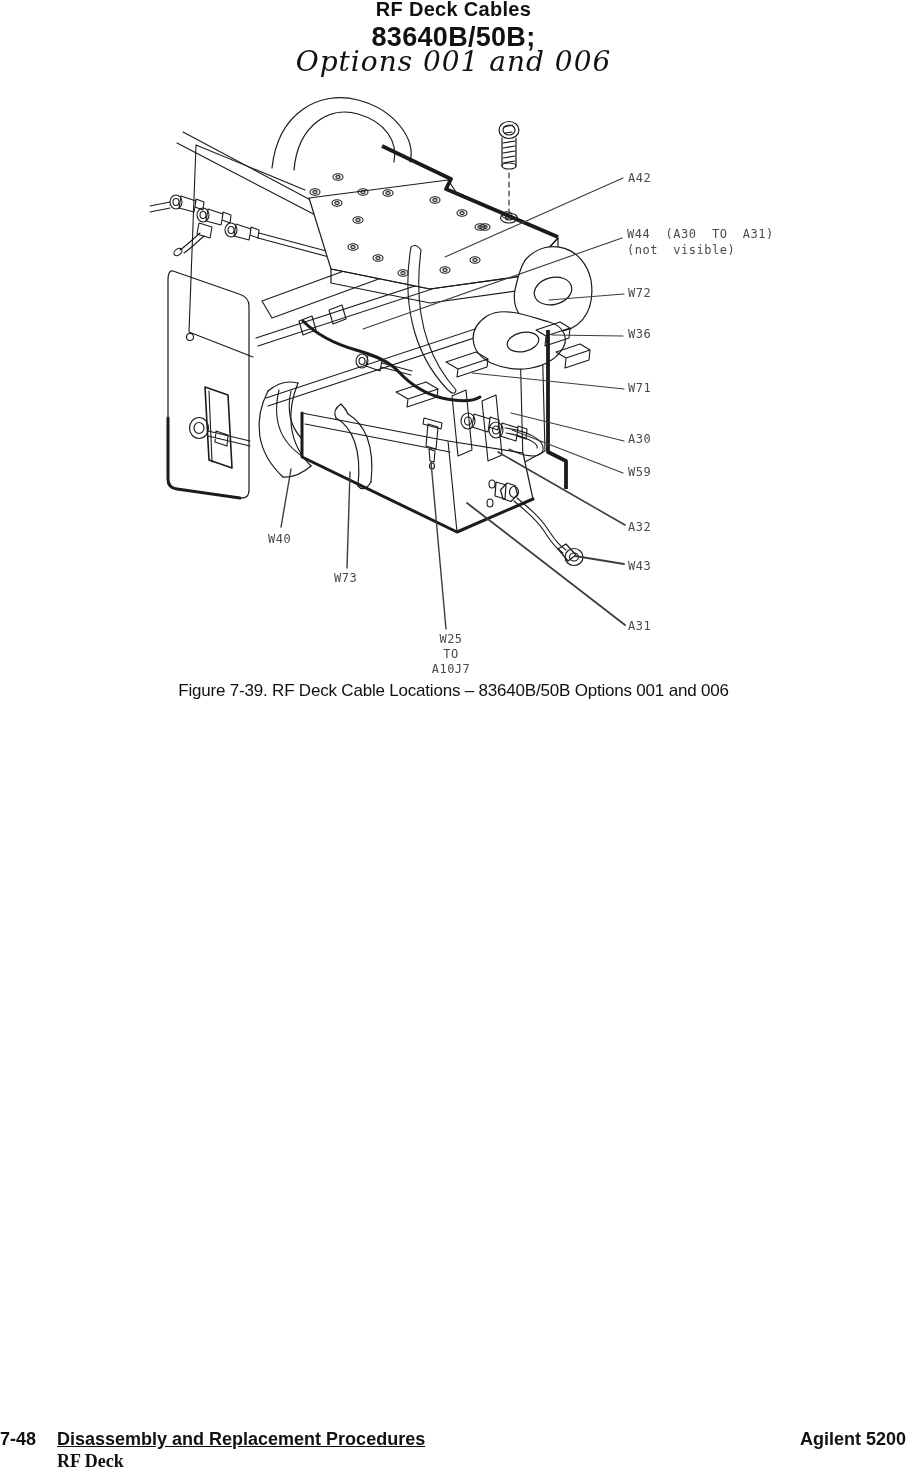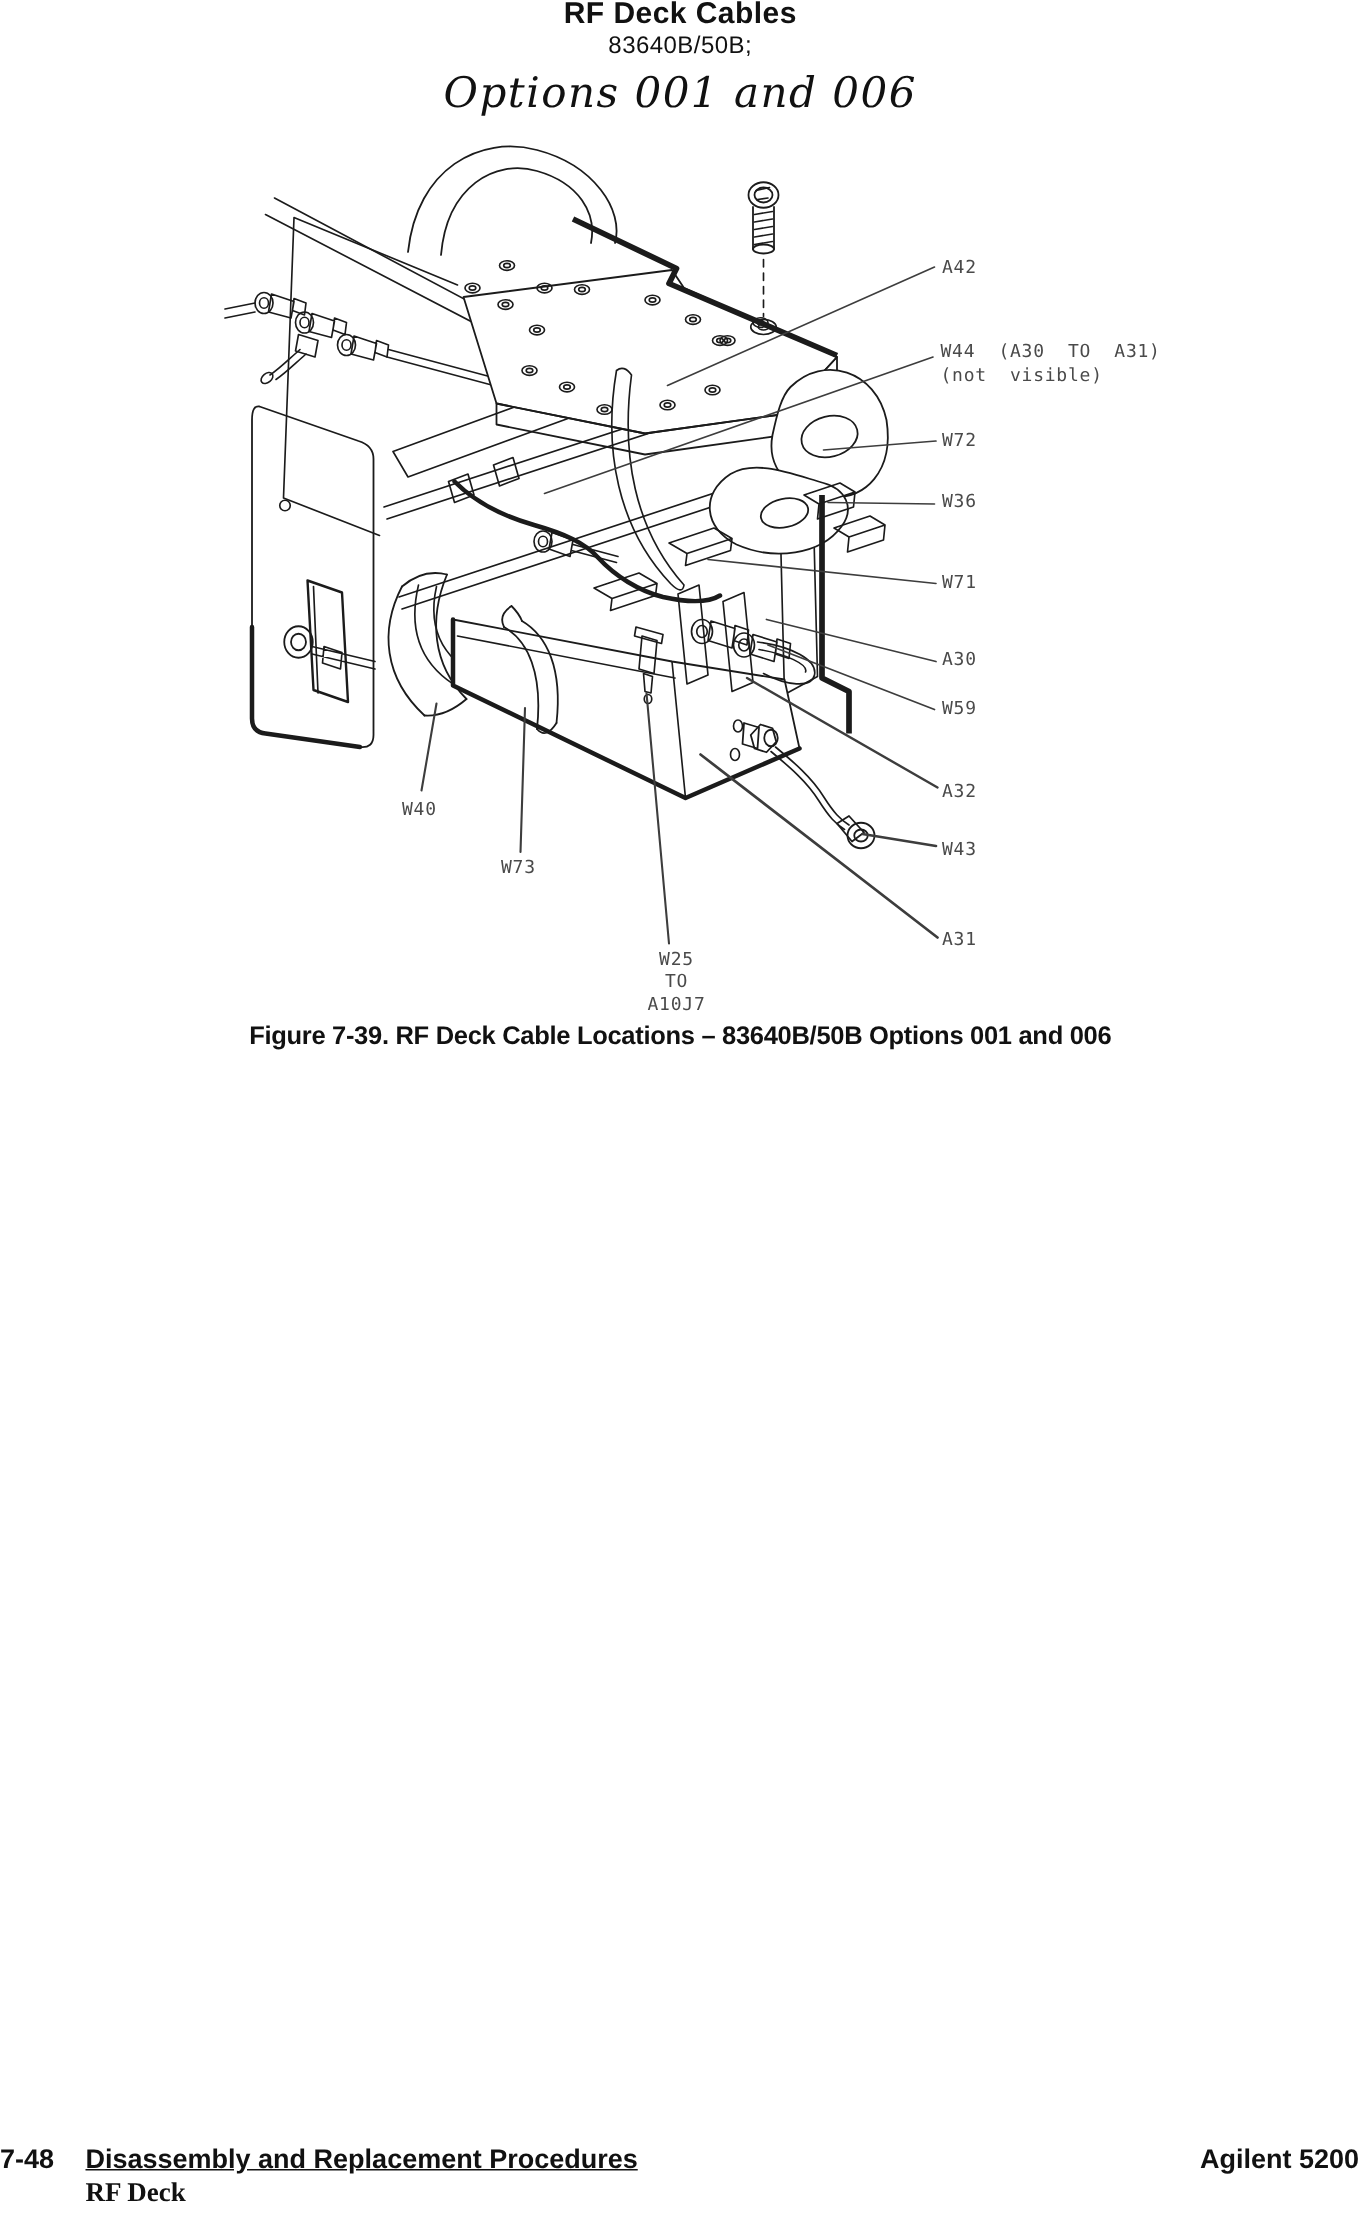--- a/index.html
+++ b/index.html
@@ -1,21 +1,21 @@
 <!DOCTYPE html>
 <html><head>
 <meta charset="utf-8">
 <style>
   html,body{margin:0;padding:0;background:#ffffff;}
   body{position:relative;width:907px;height:1475px;font-family:"Liberation Sans",sans-serif;color:#111;overflow:hidden;}
   .abs{position:absolute;}
   .hdr1{top:-2px;left:0;width:907px;text-align:center;font-size:20px;font-weight:bold;letter-spacing:.3px;}
-  .hdr2{top:22px;left:0;width:907px;text-align:center;font-size:16px;font-weight:normal;letter-spacing:.3px;}
+  .hdr2{top:22px;left:0;width:907px;text-align:center;font-size:27px;font-weight:bold;letter-spacing:.3px;}
   .hdr3{top:45px;left:0;width:907px;text-align:center;font-size:28px;font-style:italic;font-family:"DejaVu Serif",serif;letter-spacing:1px;}
-  .caption{top:681px;left:0;width:907px;text-align:center;font-size:17px;font-weight:bold;letter-spacing:-0.2px;}
+  .caption{top:681px;left:0;width:907px;text-align:center;font-size:17px;font-weight:normal;letter-spacing:-0.2px;}
   .ft{font-size:18px;font-weight:bold;}
   .ft-num{top:1429px;left:0px;}
   .ft-l1{top:1429px;left:57px;text-decoration:underline;}
   .ft-l2{top:1451px;left:57px;font-family:Liberation Serif, serif;}
   .ft-r{top:1429px;right:1px;}
   svg{position:absolute;top:0;left:0;}
   svg .d{fill:none;stroke:#1b1b1b;stroke-width:1.2;stroke-linecap:round;stroke-linejoin:round;}
   svg .t11{stroke-width:1.1}
   svg .t16{stroke-width:1.6}
   svg .th3{stroke-width:3;}

